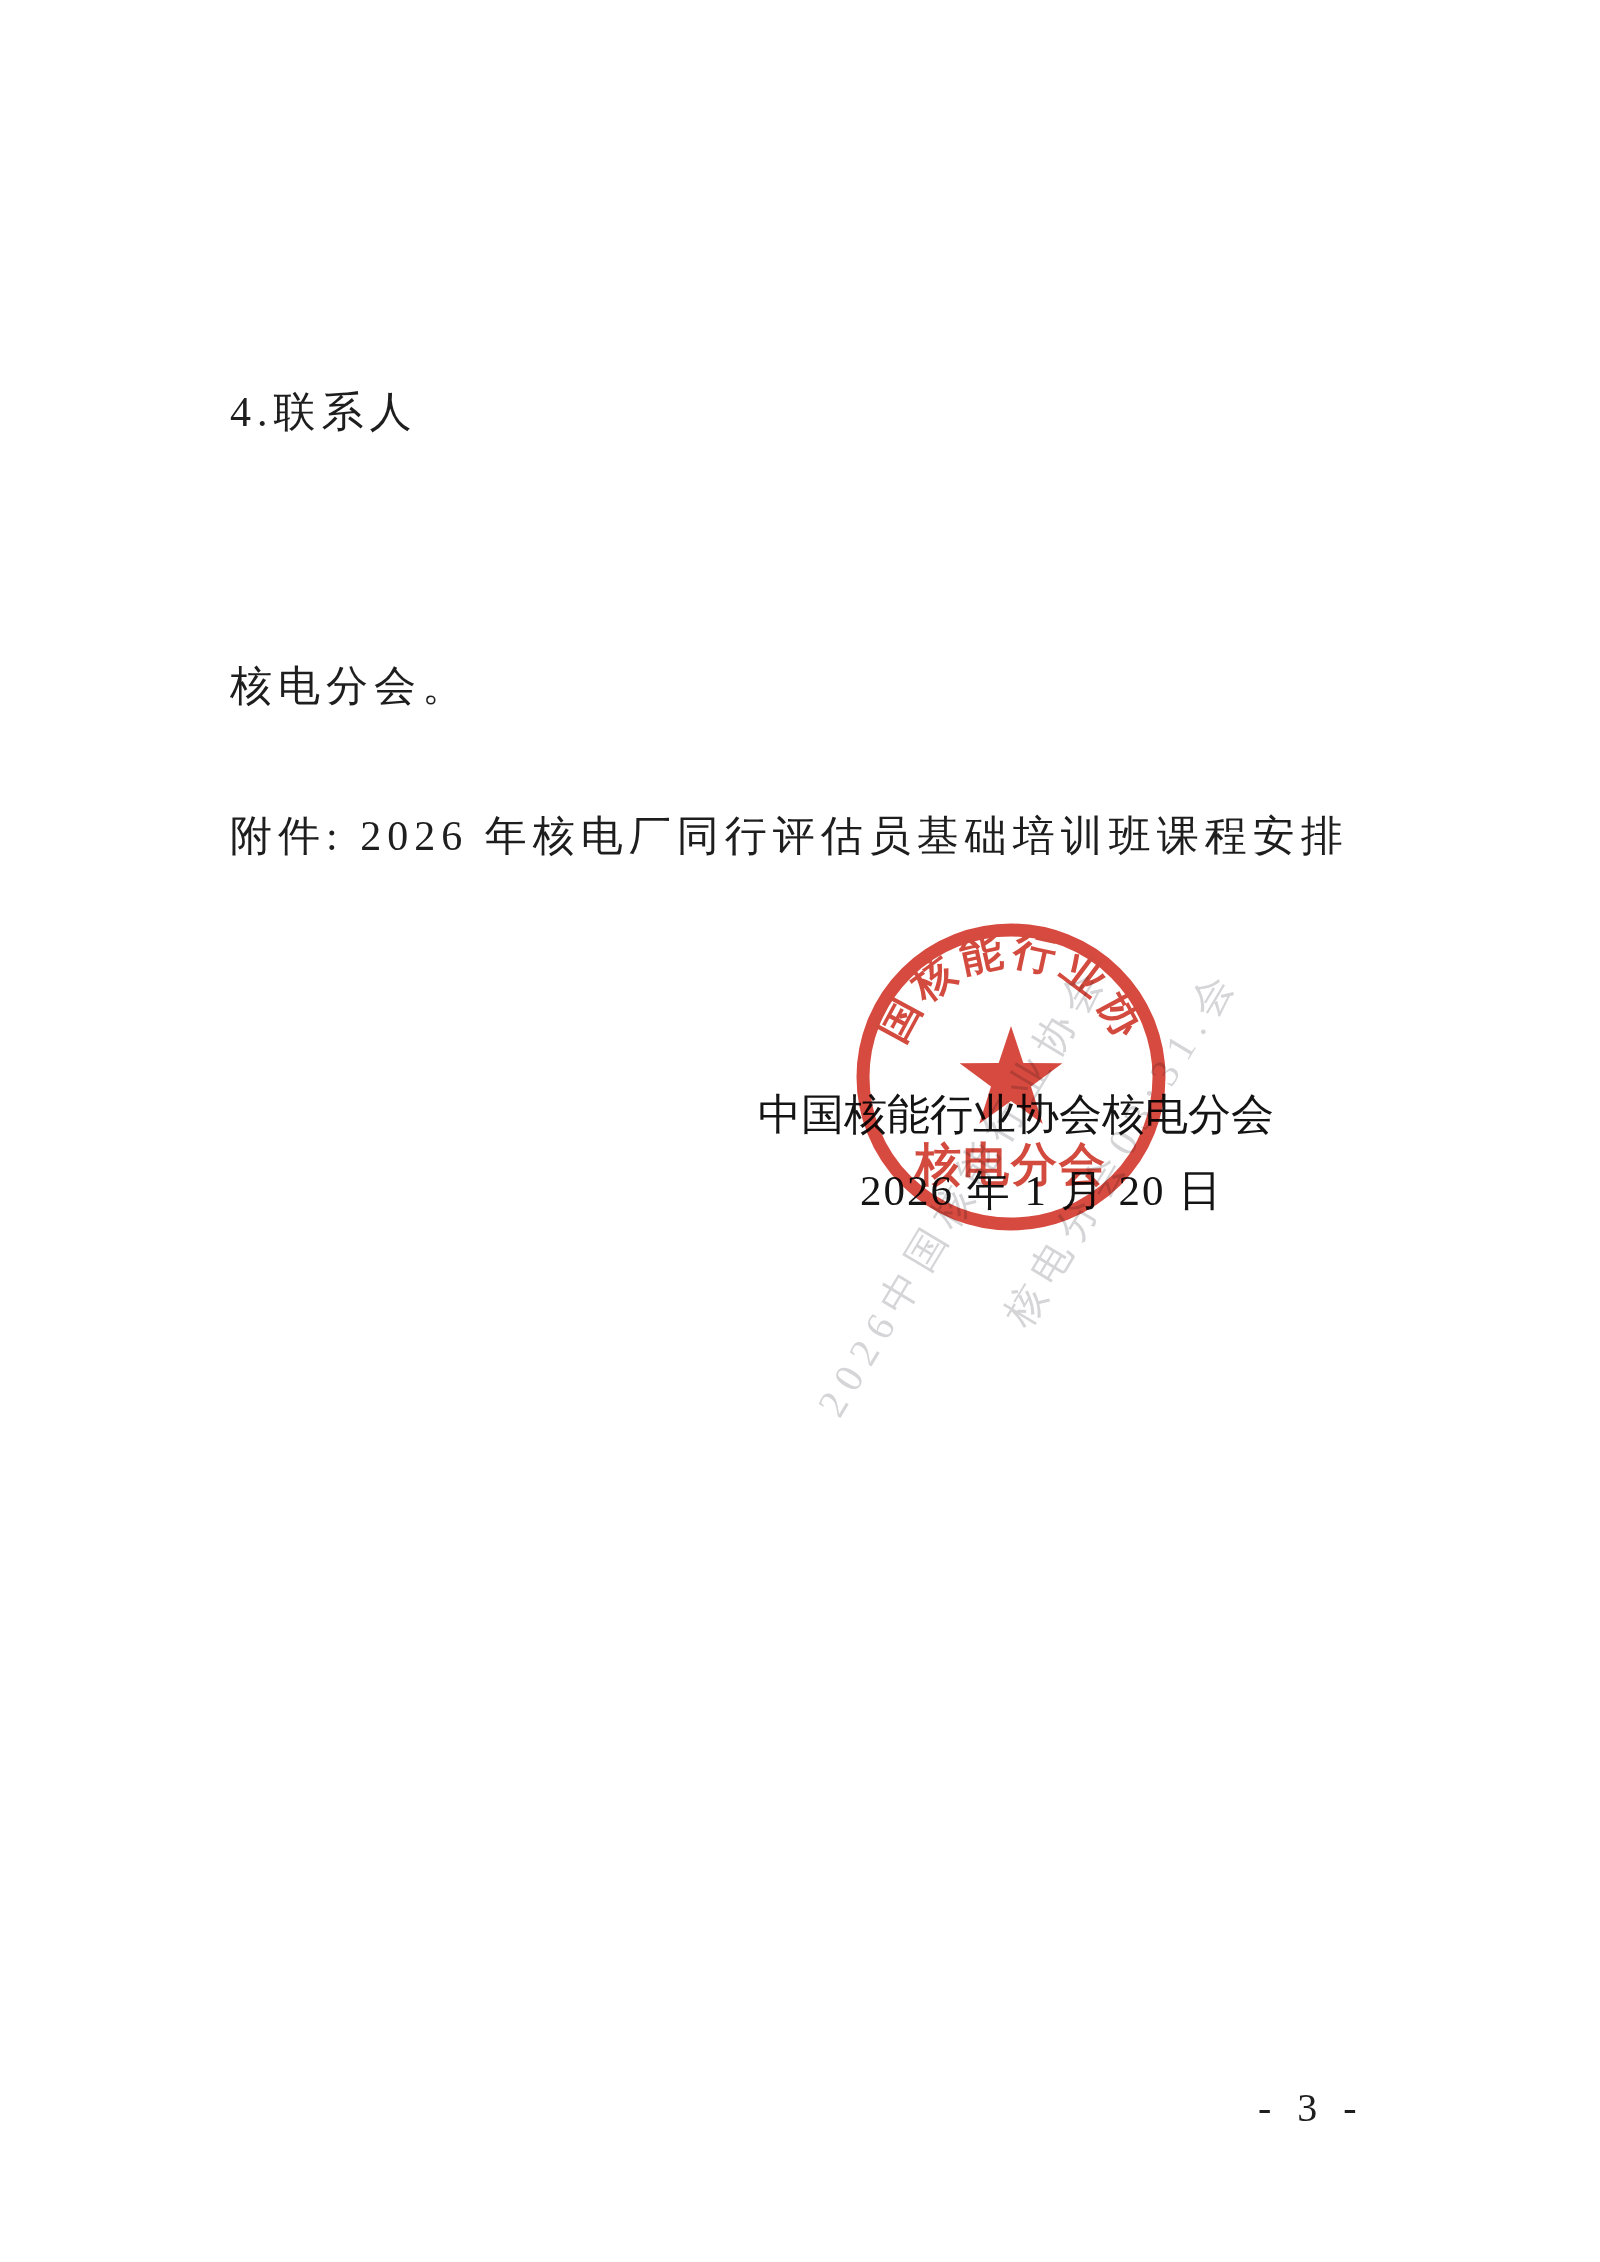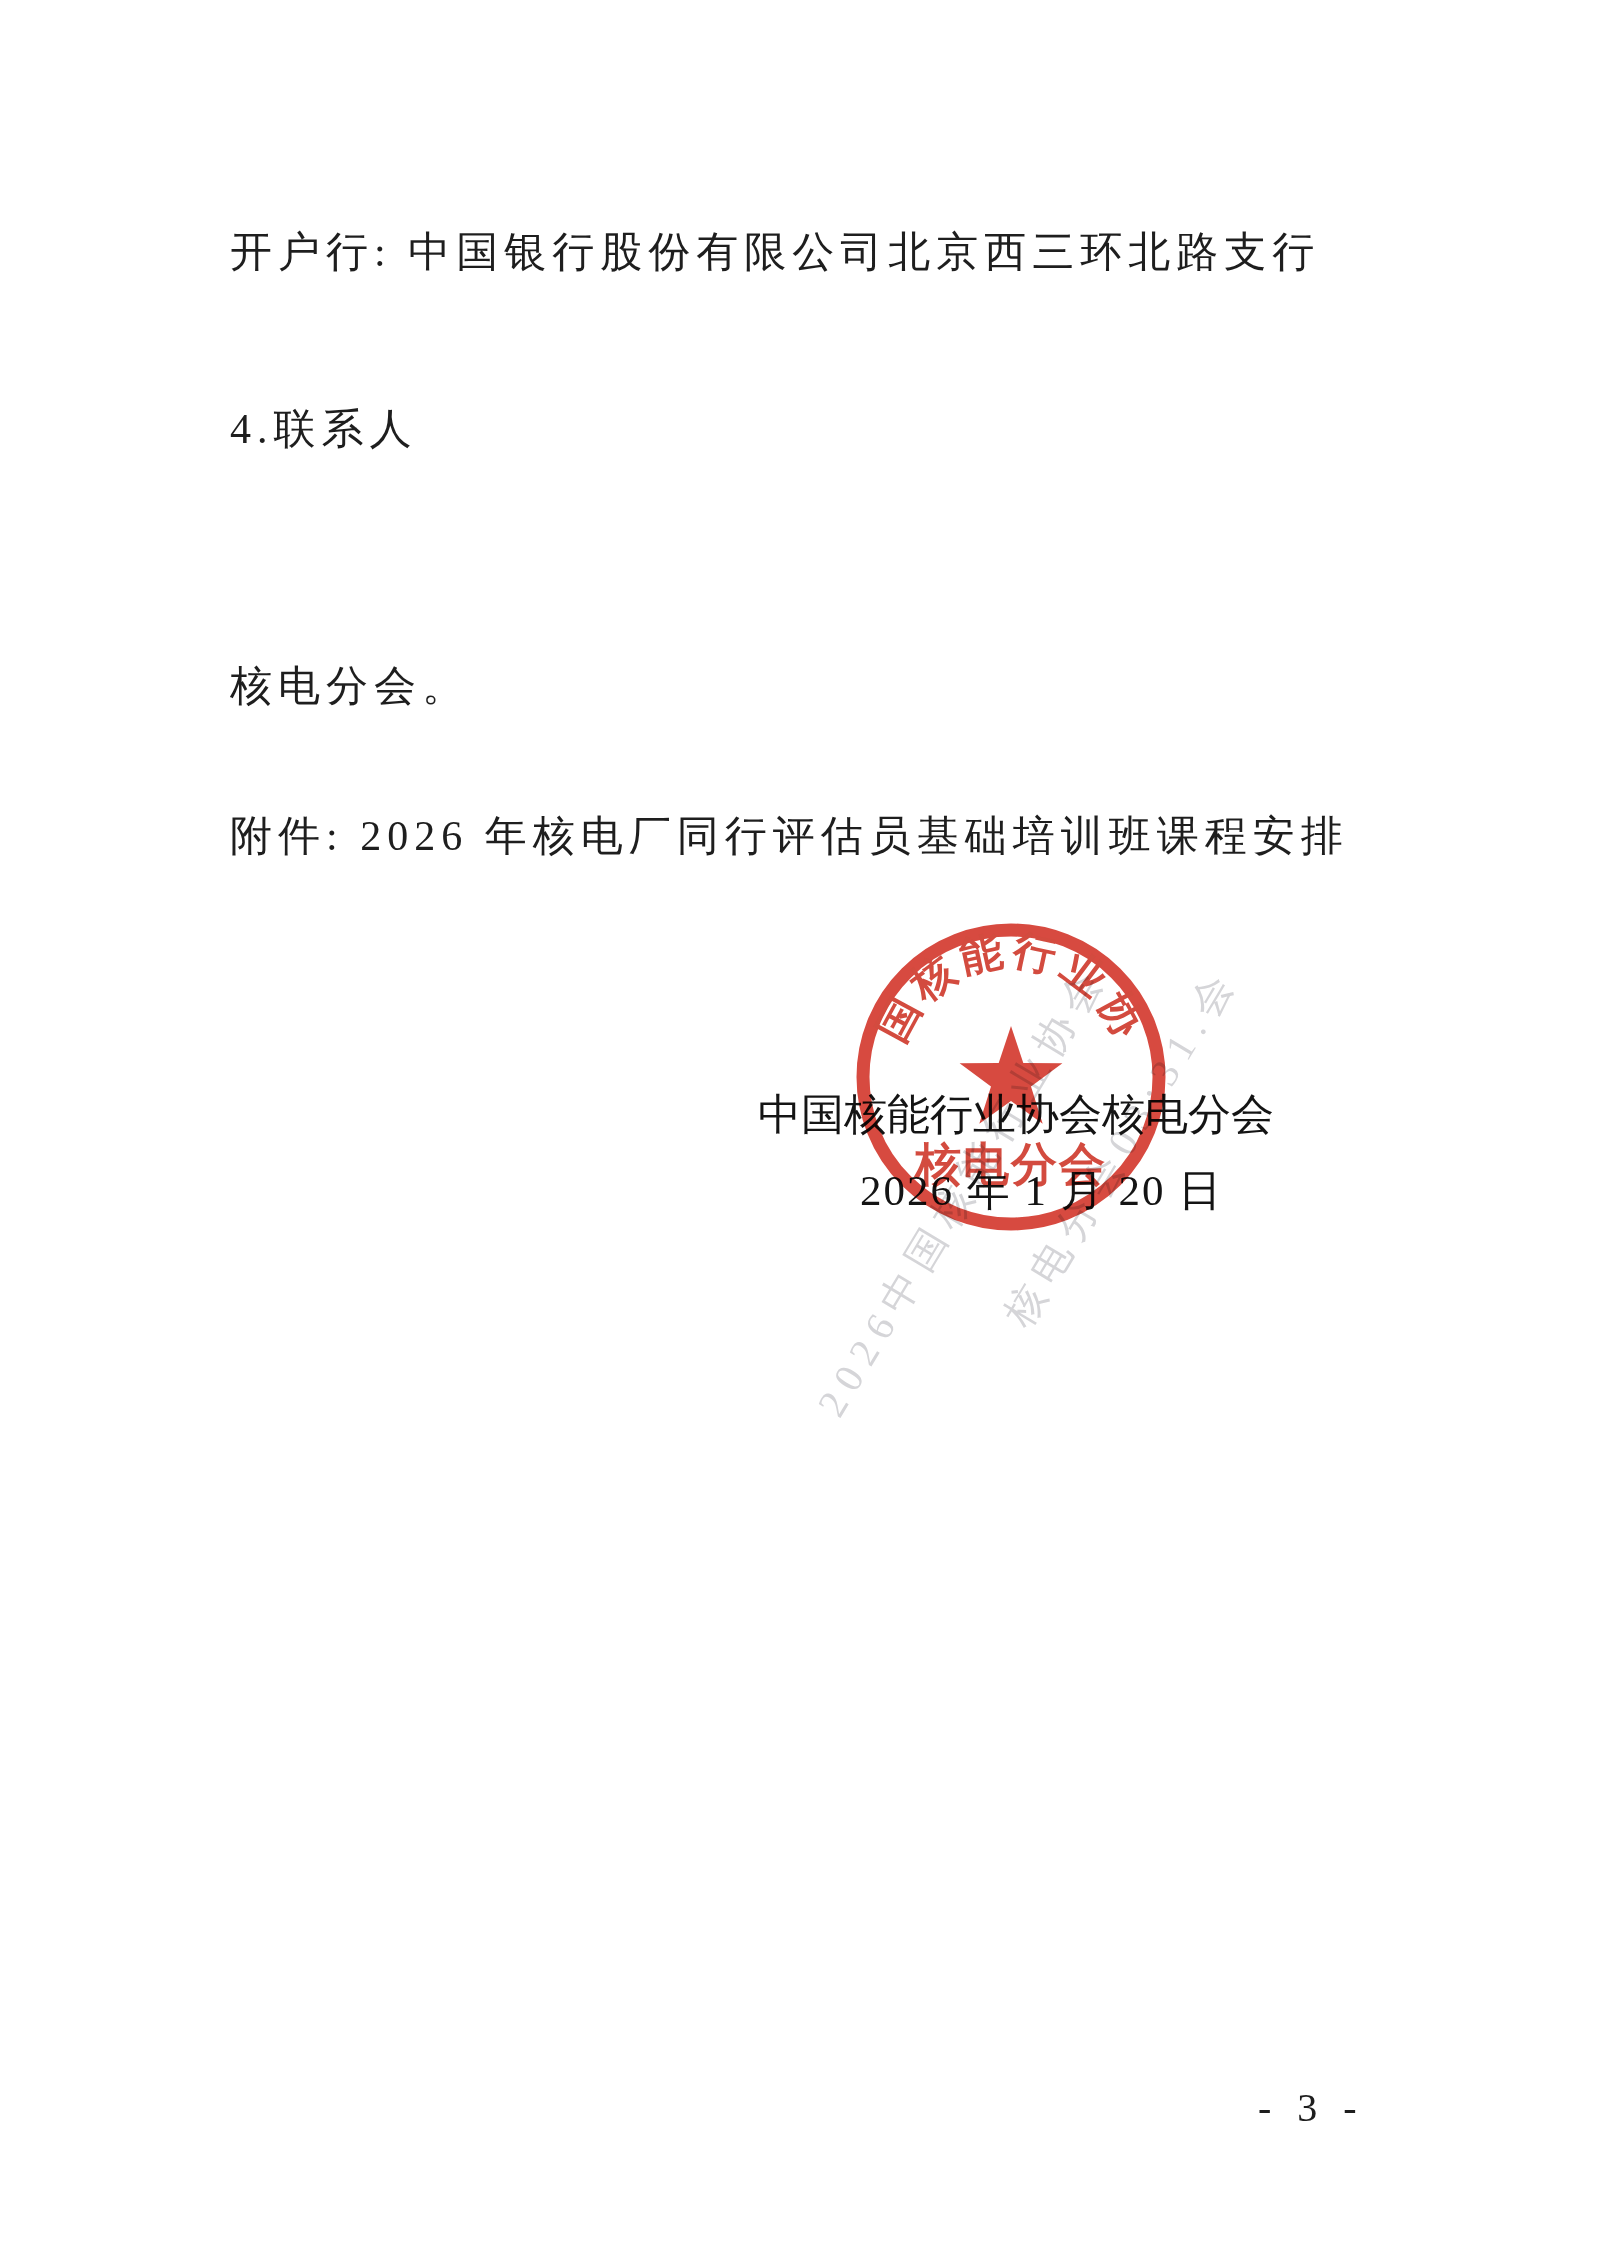--- a/index.html
+++ b/index.html
@@ -73,22 +73,21 @@
     z-index: 2;
   }
   .wm-1 { left: 828px; top: 1385px; }
   .wm-2 { left: 1015px; top: 1295px; }
 </style>
 </head>
 <body>
 
 <div class="page">
 
-  <div class="bodyline" style="top:224px">开户行: 中国银行股份有限公司北京西三环北路支行</div>
-  <div class="bodyline" style="top:401px">4.联系人</div>
+  <div class="bodyline" style="top:384px">4.联系人</div>
   <div class="bodyline" style="top:658px">核电分会。</div>
   <div class="bodyline" style="top:808px">附件: 2026 年核电厂同行评估员基础培训班课程安排</div>
 
   <div class="watermark wm-1">2026中国核能行业协会</div>
   <div class="watermark wm-2">核电分会03:31.会</div>
 
   <div class="sig-org">中国核能行业协会核电分会</div>
   <div class="sig-date">2026 年 1 月 20 日</div>
 
   <svg class="stamp" viewBox="0 0 330 330" aria-hidden="true">

